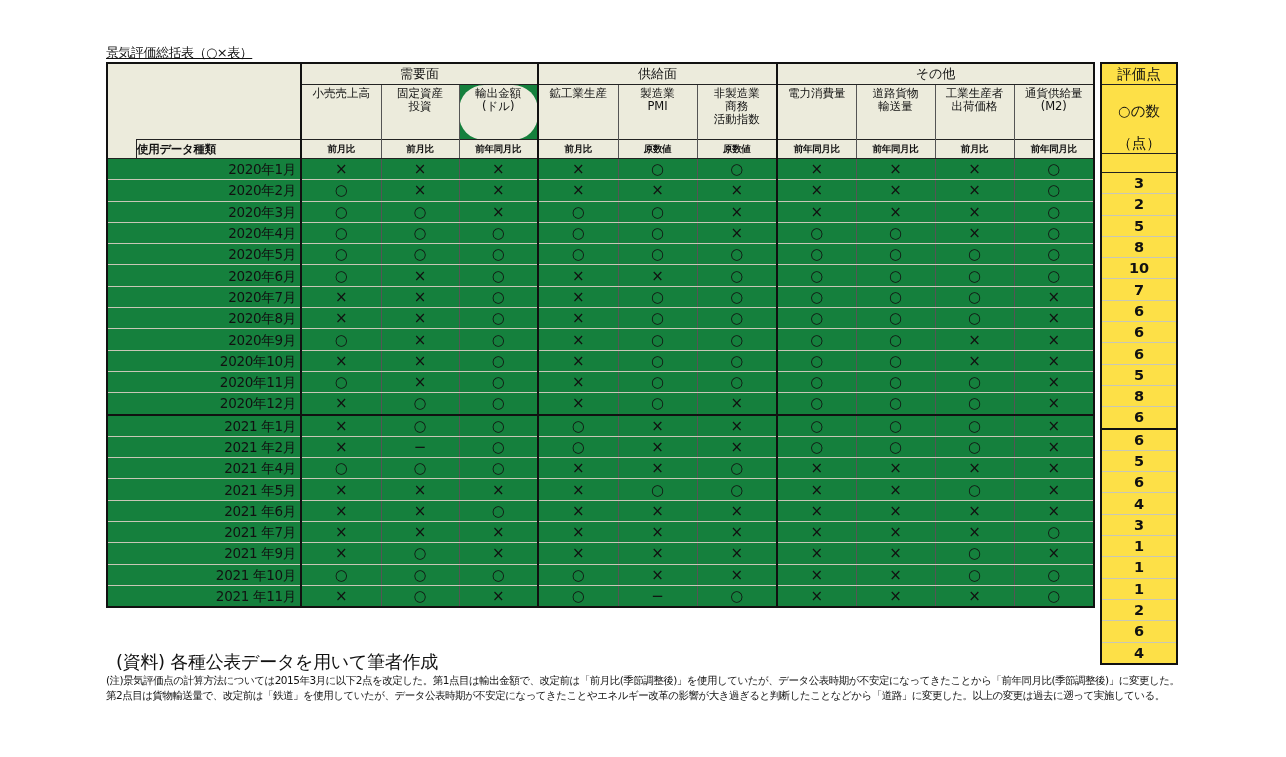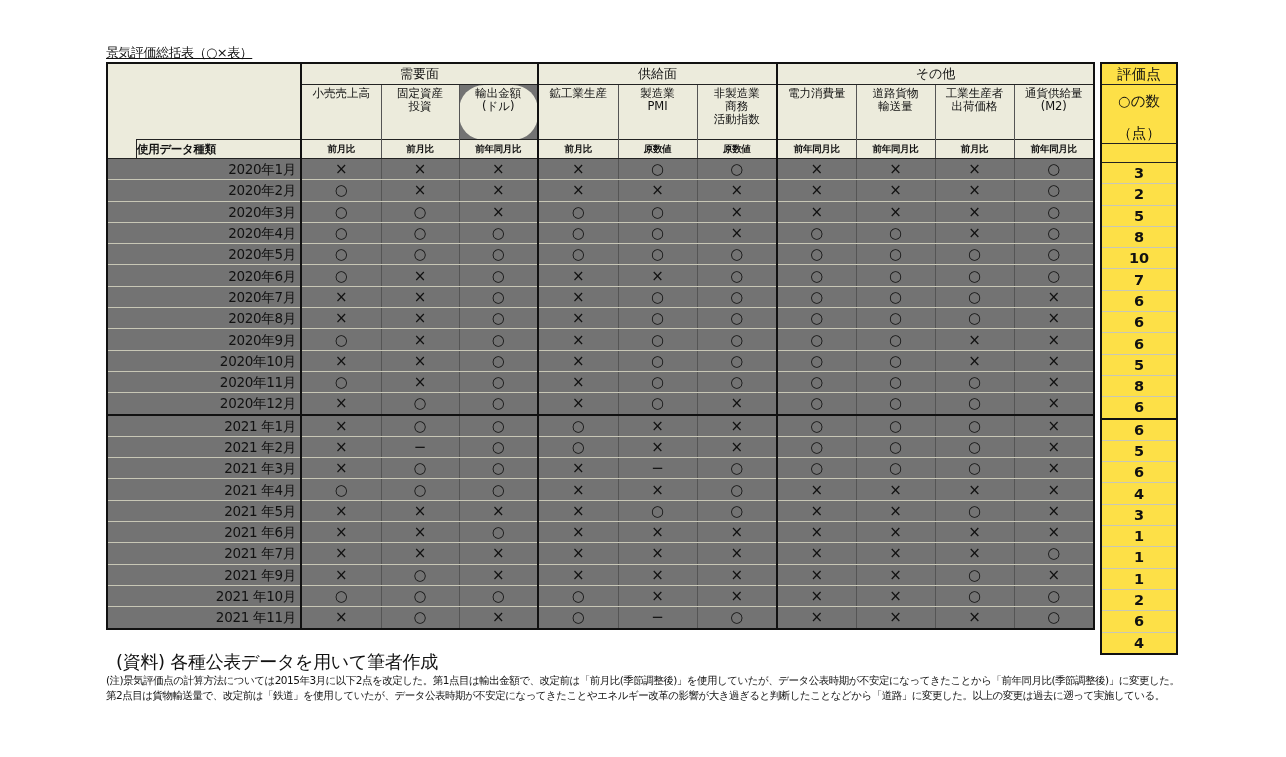--- a/index.html
+++ b/index.html
@@ -1,37 +1,37 @@
 <!DOCTYPE html>
 <html><head>
 <meta charset="utf-8">
 <style>
   html, body { margin: 0; padding: 0; background: #ffffff; }
   body { width: 1286px; height: 757px; position: relative; font-family: "DejaVu Sans", sans-serif; color: #111; overflow: hidden; }
   .title { position: absolute; left: 106px; top: 44px; font-size: 13px; letter-spacing: -0.5px; text-decoration: underline; }
   .tablewrap { position: absolute; left: 106px; top: 62px; }
-  table { border-collapse: collapse; background: #737373; table-layout: fixed; }
+  table { border-collapse: collapse; background: #15803d; table-layout: fixed; }
   td { padding: 0; font-size: 12.5px; text-align: center; vertical-align: middle; height: 20.3px; line-height: 14px; }
   .hdr td { background: #ecebdc; }
   .grp { border-bottom: 1px solid #222; font-size: 13px; height: 20px; }
   .sub { vertical-align: top; font-size: 11.5px; line-height: 13px; padding-top: 2px; height: 52px; }
   .kind { font-size: 9.5px; font-weight: bold; height: 18px; border-top: 1px solid #222; border-bottom: 1px solid #222; letter-spacing: -0.3px;}
   .kindlabel { text-align: left; padding-left: 36px; font-size: 11.5px; border-left: 1px solid #222; }
   .datelabel { text-align: right; padding-right: 4px; font-size: 13.5px; letter-spacing: -0.3px; }
   .mark { font-size: 15px; }
   .vsep { border-left: 1px solid #555; }
   .bsep { border-left: 2px solid #111; }
   .outer { border: 2px solid #111; }
   .yr { border-top: 2px solid #111; }
   .rowline td { border-bottom: 1px solid #c8c7b6; }
   .score-table td { font-weight: bold; font-size: 14.5px; }
   .scorewrap { position: absolute; left: 1100px; top: 62px; }
   .score-table { border: 2px solid #111; background: #fde047; border-collapse: collapse; }
   .sh1 { font-size: 13px; font-weight: normal !important; border-bottom: 1px solid #222; height: 20px; }
-  .sh2 { font-size: 13px; font-weight: normal !important; vertical-align: top; height: 52px; line-height: 20px; padding-top: 6px; }
+  .sh2 { font-size: 13px; font-weight: normal !important; vertical-align: top; height: 52px; line-height: 20px; padding-top: 16px; }
   .sh3 { height: 18px; border-top: 1px solid #222; border-bottom: 1px solid #222; }
   .source { position: absolute; left: 116px; top: 650px; font-size: 18px; letter-spacing: -0.3px; }
   .note { position: absolute; left: 106px; top: 673px; width: 1080px; font-size: 10.5px; line-height: 15px; letter-spacing: -0.5px; }
 </style>
 </head>
 <body>
 
 <div class="title">景気評価総括表（○×表）</div>
 
 <div class="tablewrap">
@@ -268,33 +268,20 @@
           <td class="mark vsep">○</td>
           <td class="mark bsep">○</td>
           <td class="mark vsep">×</td>
           <td class="mark vsep">×</td>
           <td class="mark bsep">○</td>
           <td class="mark vsep">○</td>
           <td class="mark vsep">○</td>
           <td class="mark vsep">×</td>
         </tr>
         <tr class="rowline">
-          <td class="datelabel">2021 年3月</td>
-          <td class="mark bsep">×</td>
-          <td class="mark vsep">○</td>
-          <td class="mark vsep">○</td>
-          <td class="mark bsep">×</td>
-          <td class="mark vsep">−</td>
-          <td class="mark vsep">○</td>
-          <td class="mark bsep">○</td>
-          <td class="mark vsep">○</td>
-          <td class="mark vsep">○</td>
-          <td class="mark vsep">×</td>
-        </tr>
-        <tr class="rowline">
           <td class="datelabel">2021 年4月</td>
           <td class="mark bsep">○</td>
           <td class="mark vsep">○</td>
           <td class="mark vsep">○</td>
           <td class="mark bsep">×</td>
           <td class="mark vsep">×</td>
           <td class="mark vsep">○</td>
           <td class="mark bsep">×</td>
           <td class="mark vsep">×</td>
           <td class="mark vsep">×</td>

